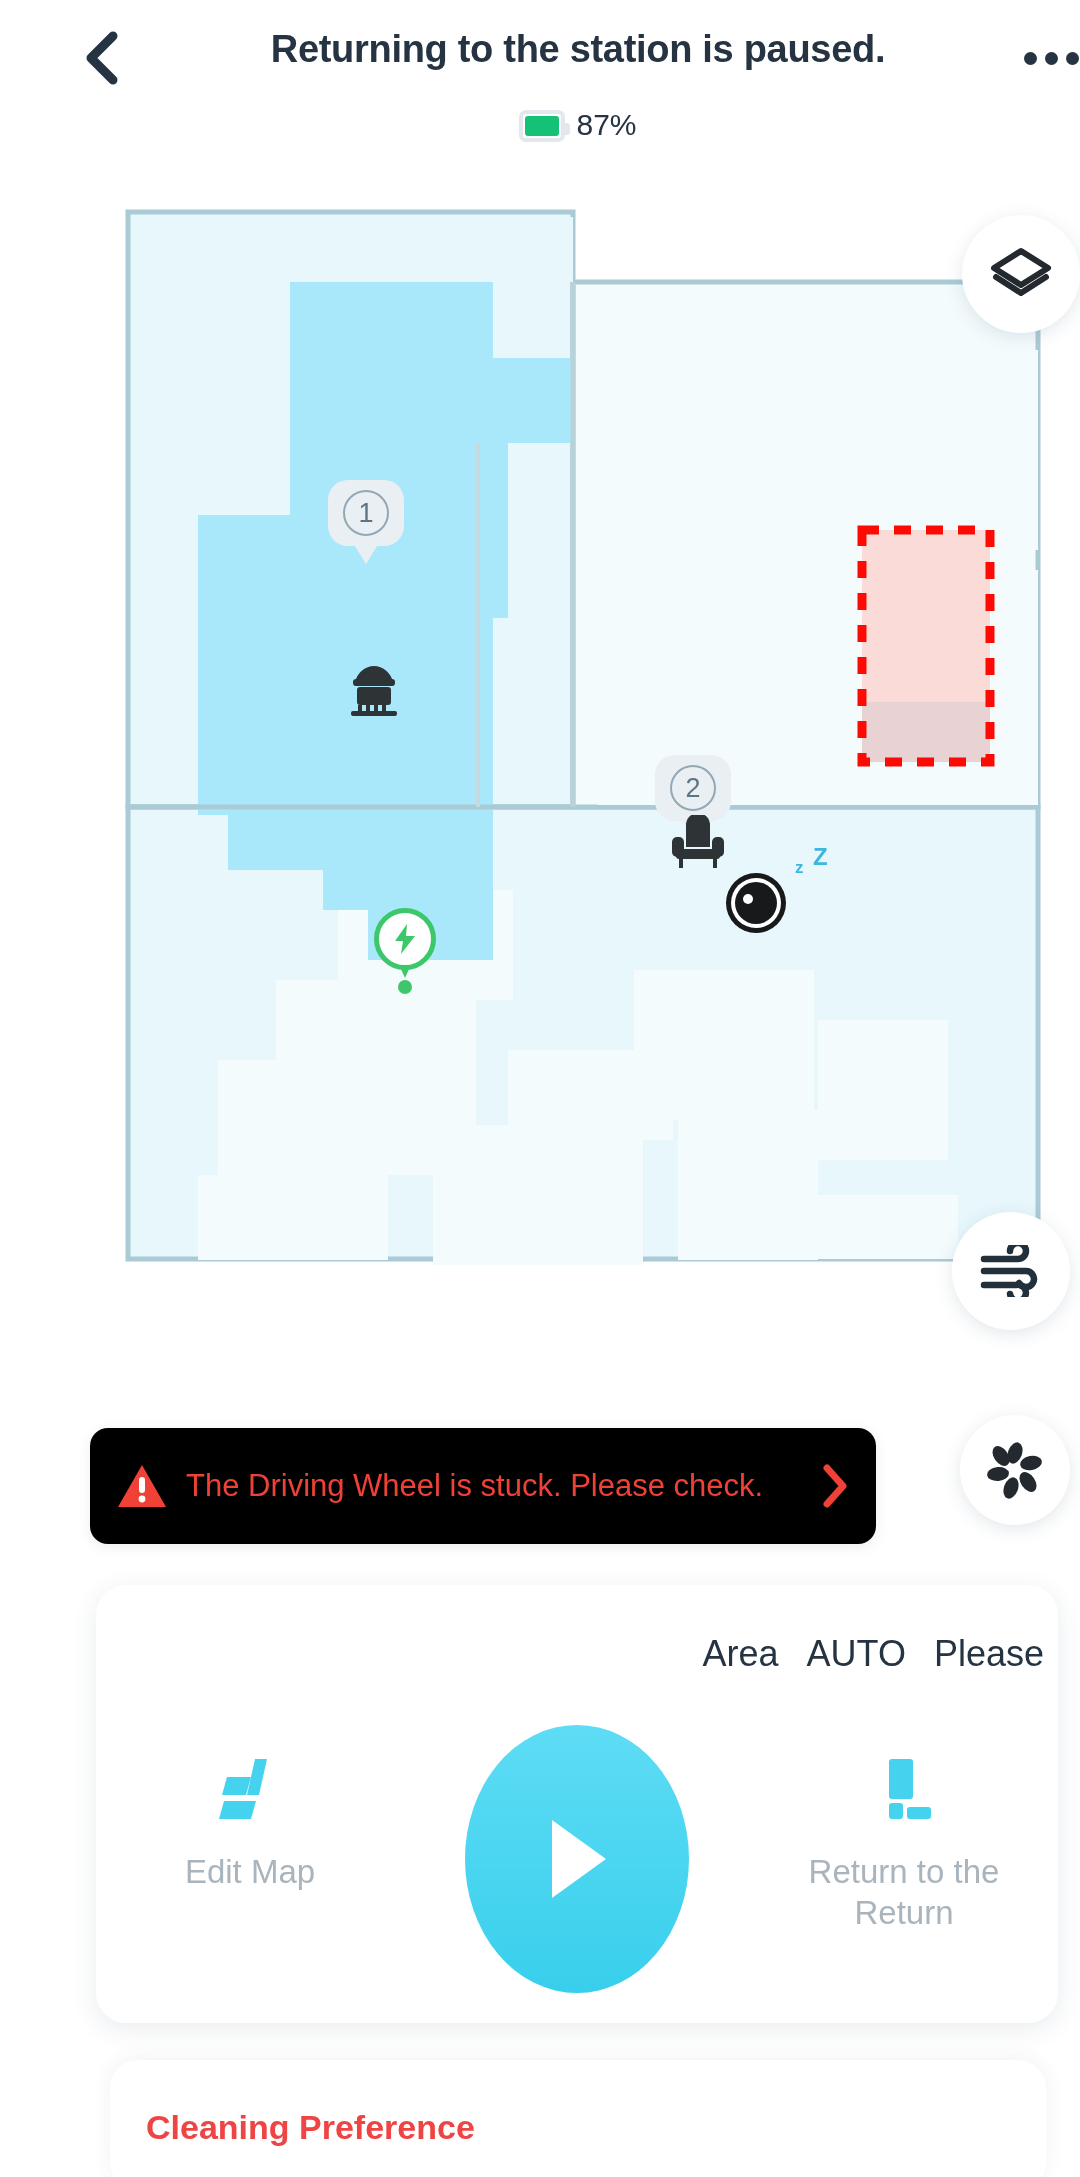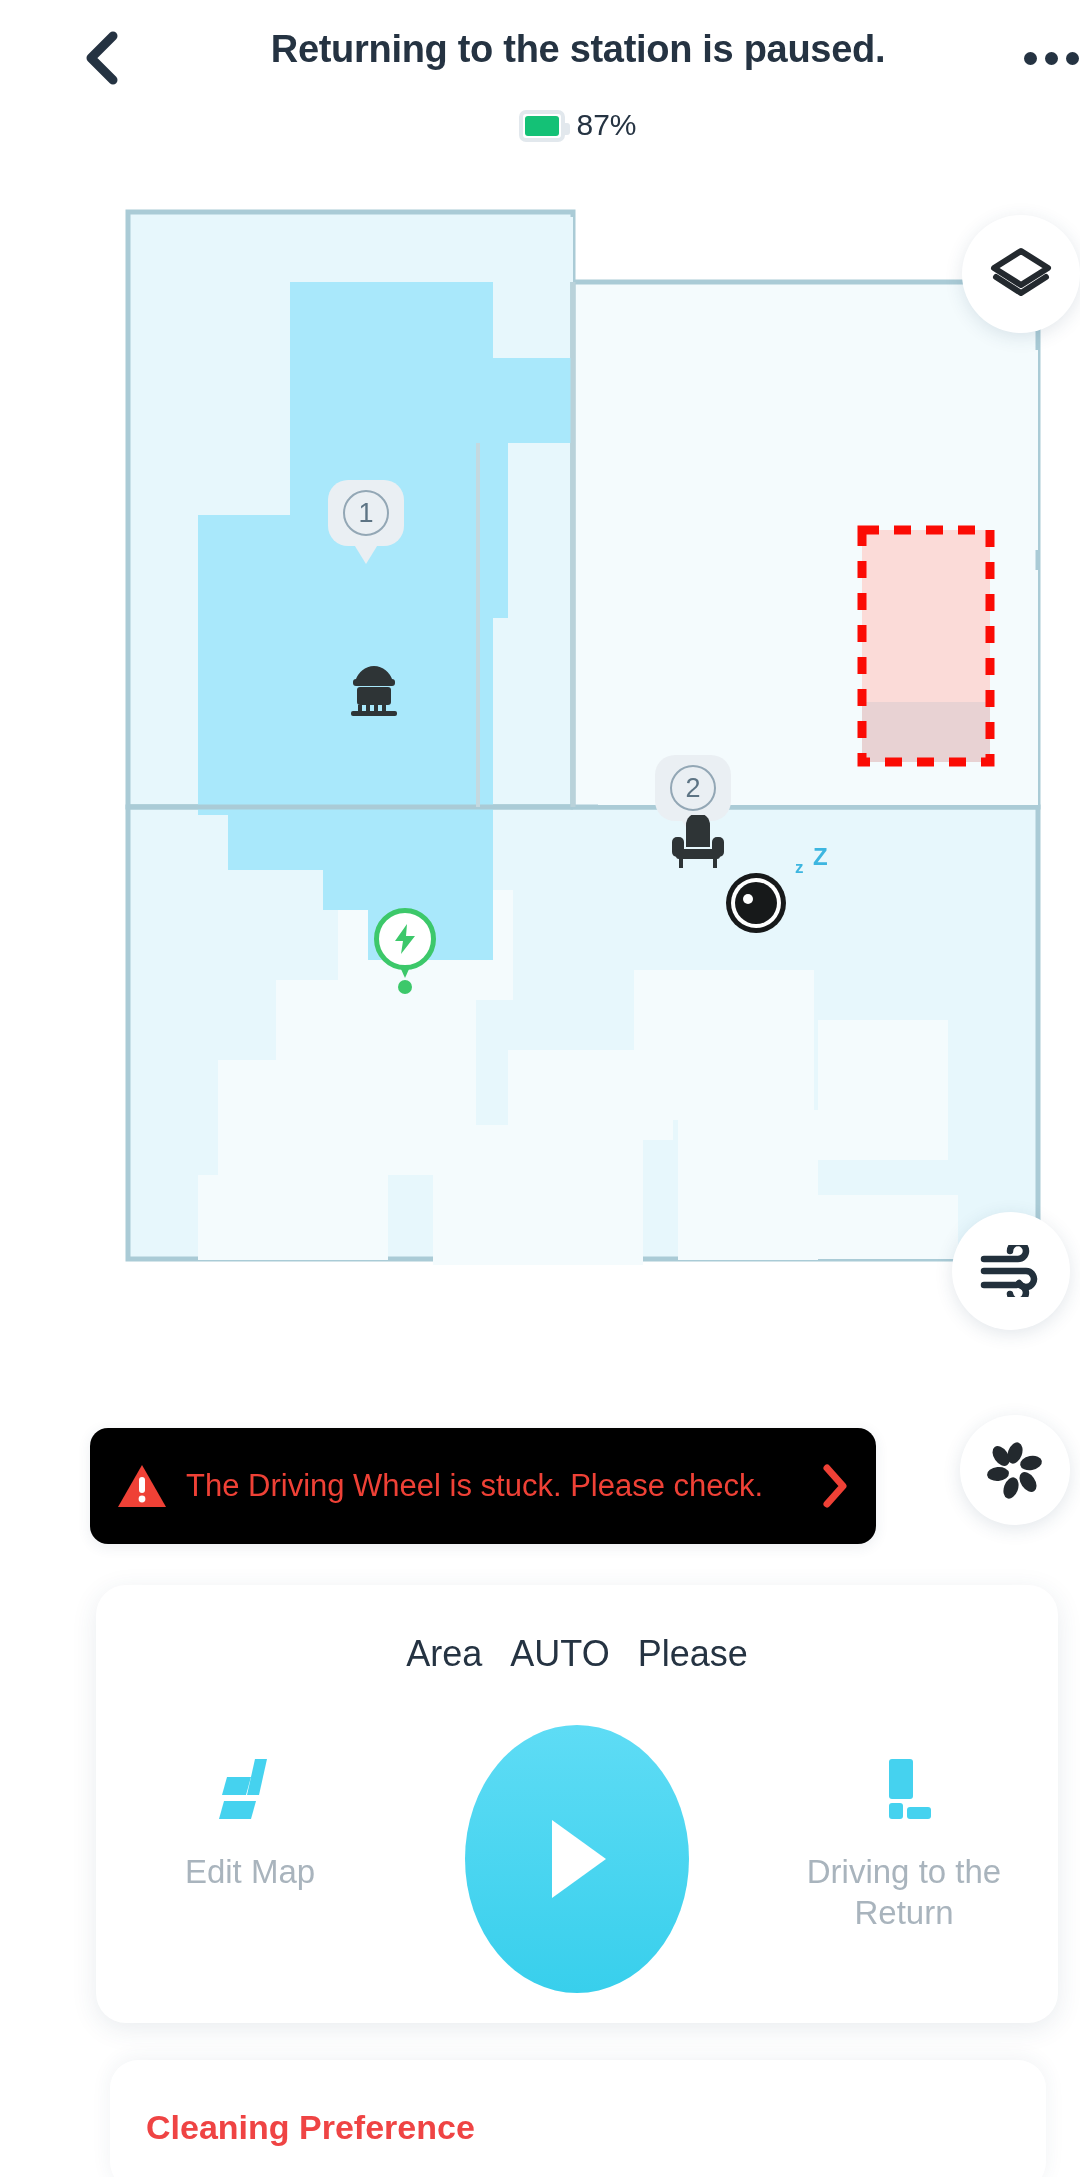--- a/index.html
+++ b/index.html
@@ -143,21 +143,21 @@
   }
 
   
   .control-card {
     position: absolute; left: 58px; top: 1585px; width: 962px; height: 438px;
     background: #ffffff; border-radius: 30px;
     box-shadow: 0 6px 26px rgba(40,70,100,0.10);
   }
   .tabs {
     position: absolute; left: 0; top: 42px; width: 962px;
-    display: flex; justify-content: center; align-items: center;
+    display: flex; justify-content: flex-end; align-items: center;
   }
   .tab {
     font-size: 36px; color: #253342; cursor: pointer; padding: 6px 14px;
   }
   .tab.active { font-weight: 400; }
 
   .ctl-row {
     position: absolute; left: 0; top: 140px; width: 962px; height: 280px;
   }
   .ctl-side {
@@ -402,21 +402,21 @@
         </svg>
       </div>
 
       <div class="ctl-side ctl-right">
         <svg width="70" height="68" viewBox="0 0 70 68">
           <rect x="20" y="4" width="24" height="40" rx="3" fill="#45d2ef"></rect>
           <rect x="20" y="48" width="14" height="16" rx="3" fill="#45d2ef"></rect>
           <rect x="38" y="52" width="24" height="12" rx="3" fill="#45d2ef"></rect>
         </svg>
         <div class="ctl-label">
-          <span>Driving to the</span><br>
+          <span>Return to the</span><br>
           <span>Return</span>
         </div>
       </div>
     </div>
   </div>
 
   <div class="pref-card">
     <div class="pref-title">Cleaning Preference</div>
   </div>
 

